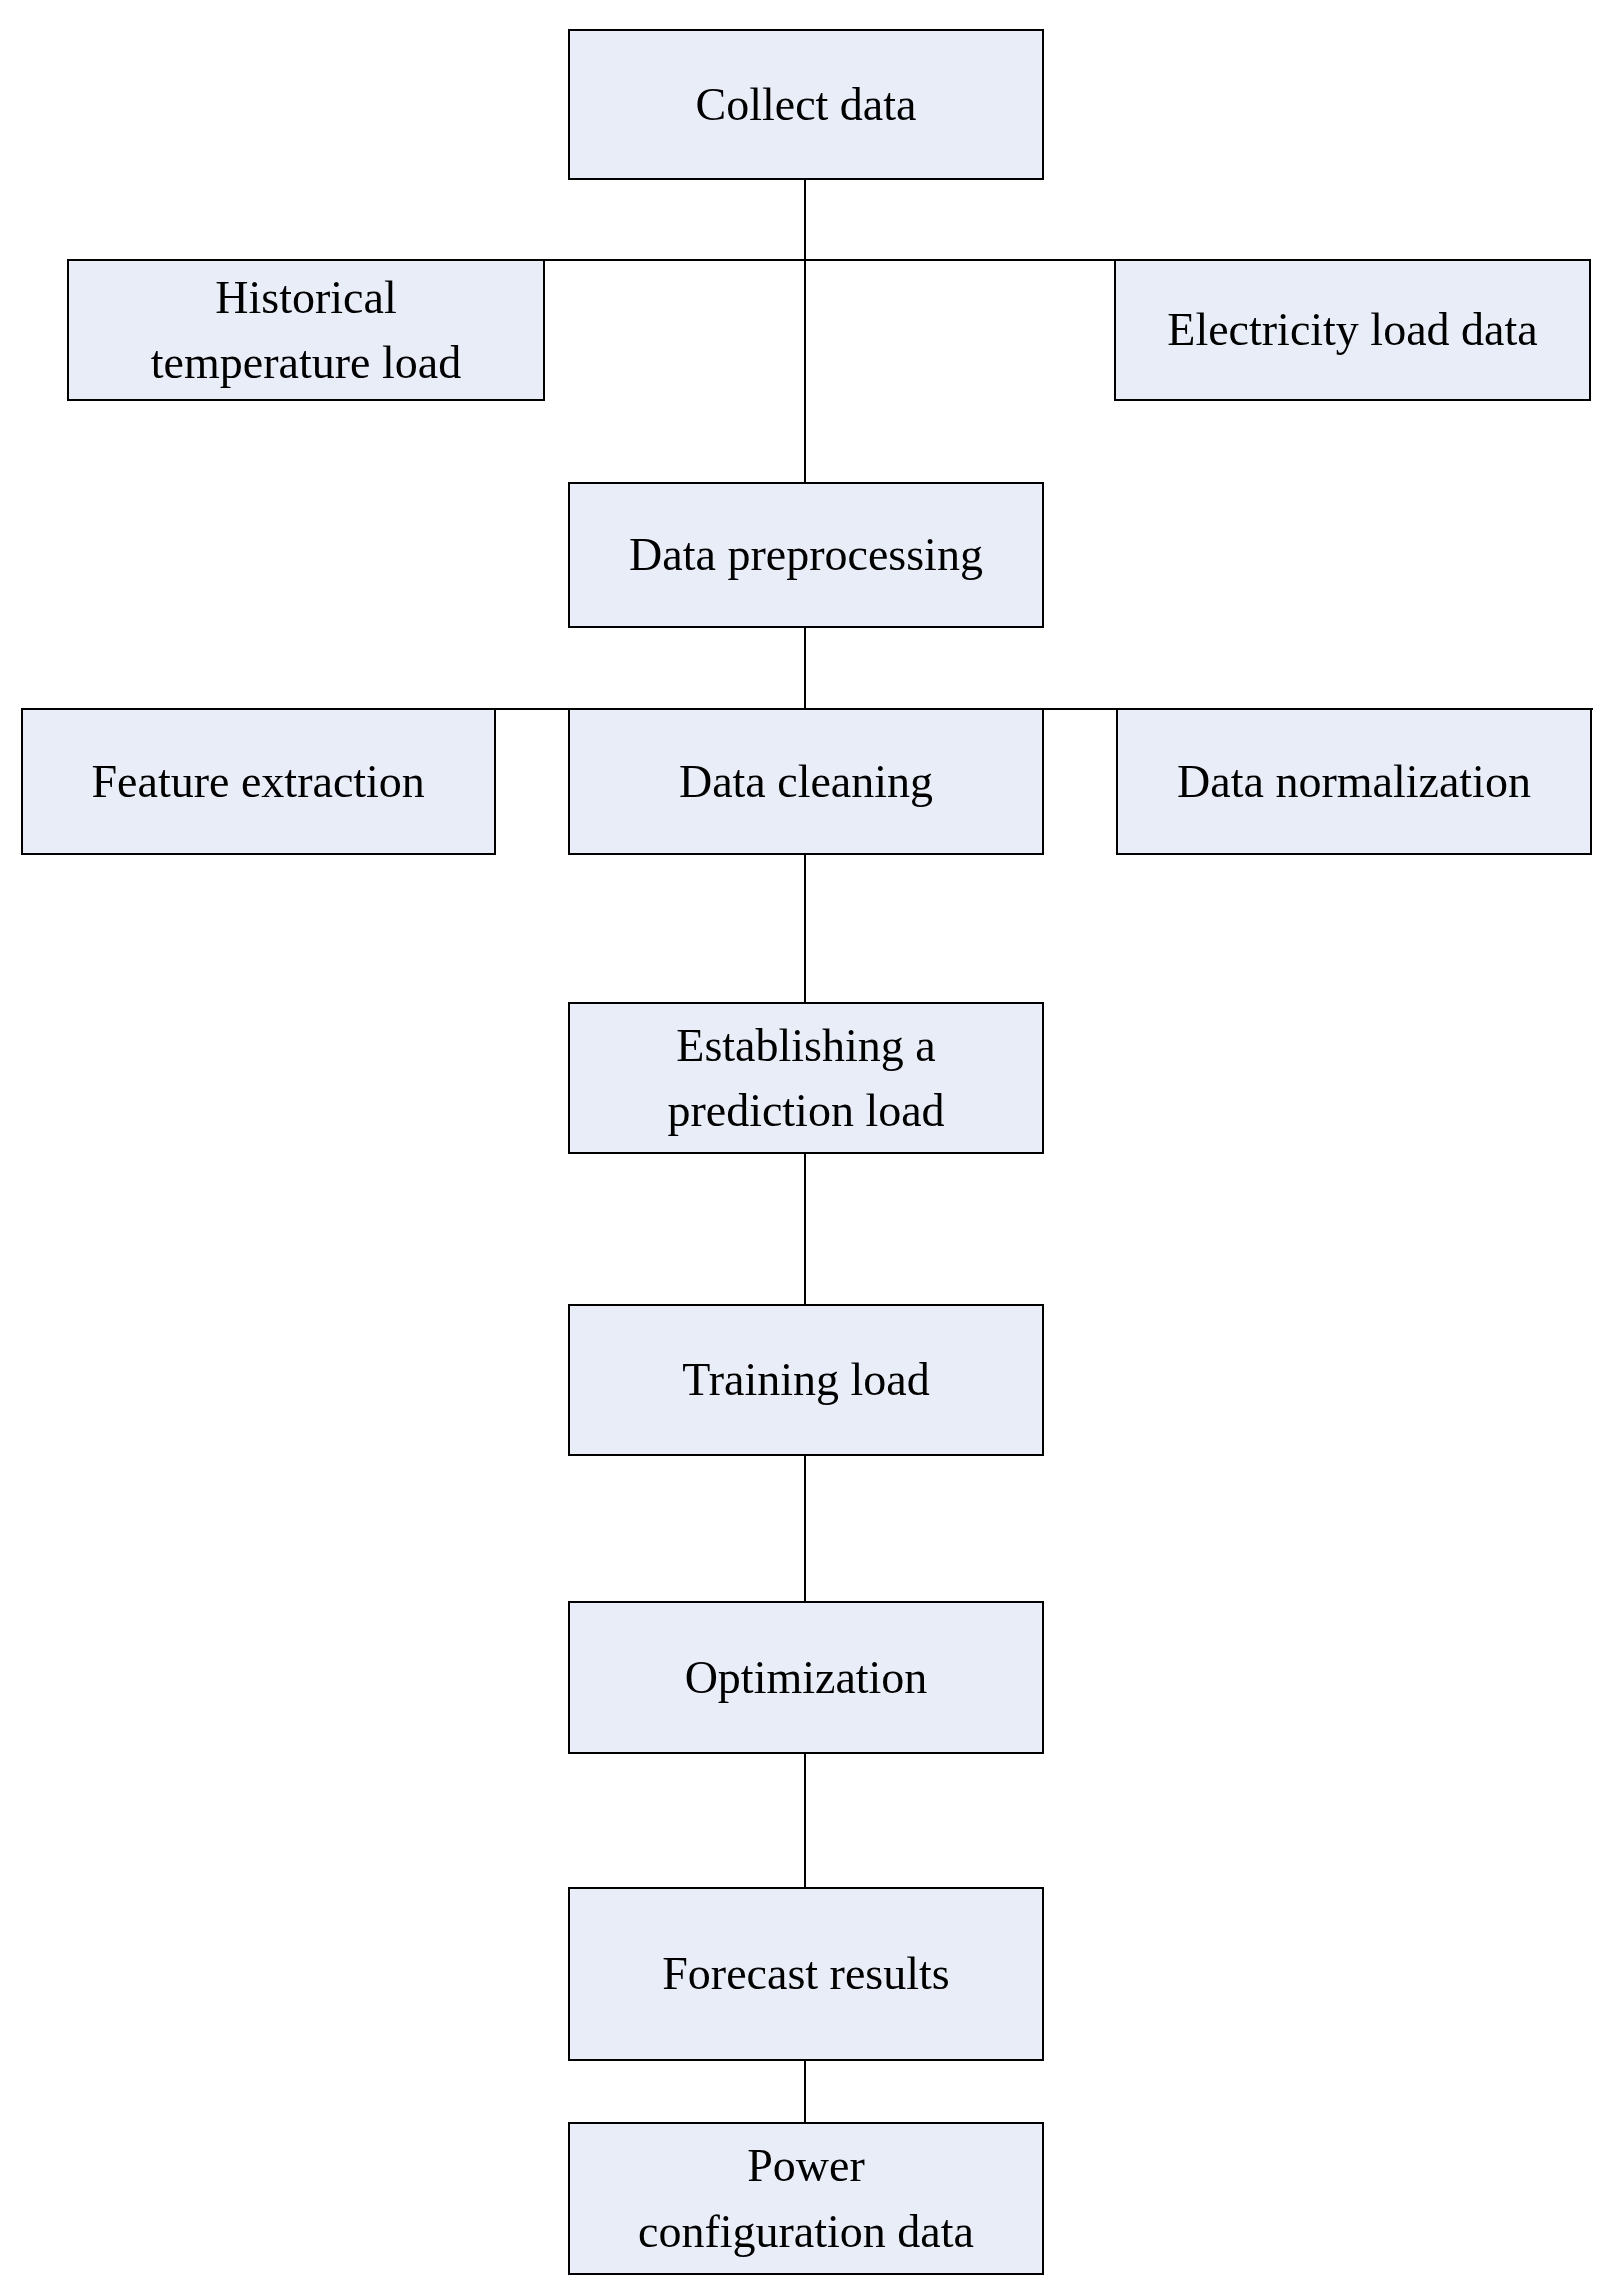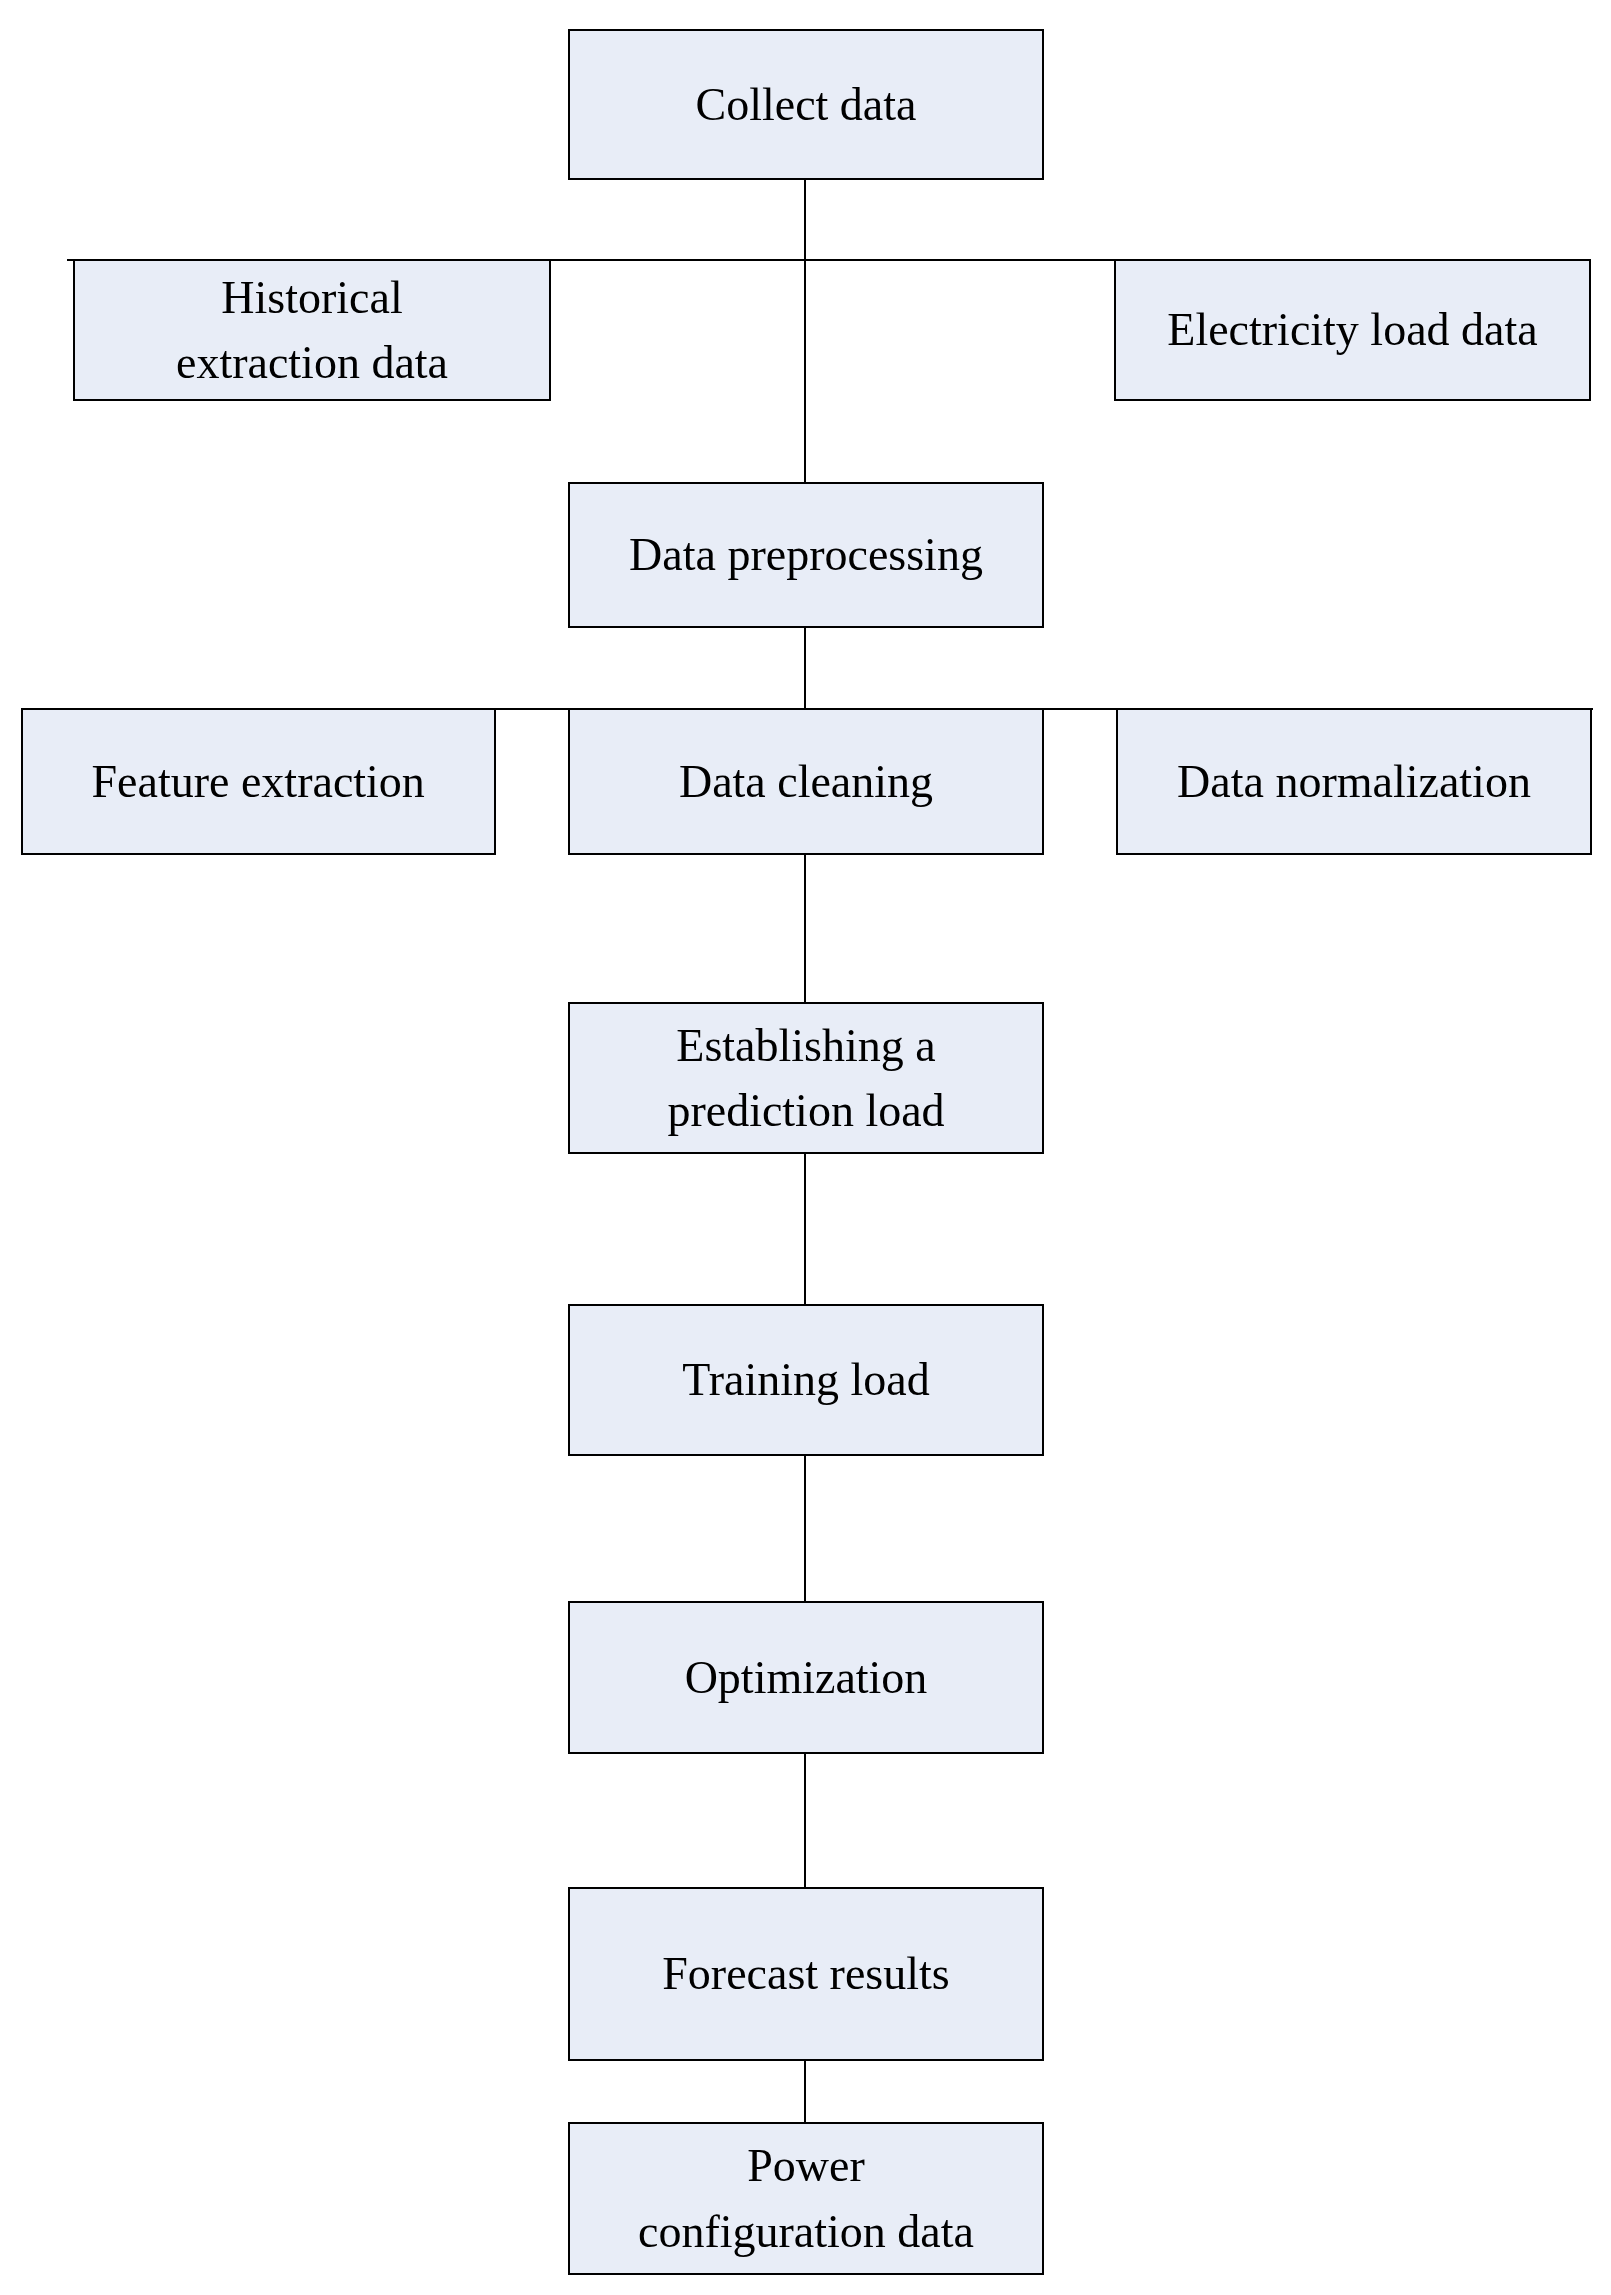--- a/index.html
+++ b/index.html
@@ -40,21 +40,21 @@
     font-size: 46px;
     line-height: 1.42;
   }
   .box span {
     display: block;
     white-space: nowrap;
   }
 
   
   #n-collect        { left: 568px;  top: 29px;   width: 476px; height: 151px; }
-  #n-historical     { left: 67px;   top: 259px;  width: 478px; height: 142px; margin-left: 6px; }
+  #n-historical     { left: 67px;   top: 259px;  width: 478px; height: 142px; }
   #n-electricity    { left: 1114px; top: 259px;  width: 477px; height: 142px; }
   #n-preprocessing  { left: 568px;  top: 482px;  width: 476px; height: 146px; }
   #n-feature        { left: 20.7px;   top: 708px;  width: 475px; height: 147px; }
   #n-cleaning       { left: 568px;  top: 708px;  width: 476px; height: 147px; }
   #n-normalization  { left: 1116px; top: 708px;  width: 476px; height: 147px; }
   #n-establishing   { left: 568px;  top: 1002px; width: 476px; height: 152px; }
   #n-training       { left: 568px;  top: 1304px; width: 476px; height: 152px; }
   #n-optimization   { left: 568px;  top: 1601px; width: 476px; height: 153px; }
   #n-forecast       { left: 568px;  top: 1887px; width: 476px; height: 174px; }
   #n-power          { left: 568px;  top: 2122px; width: 476px; height: 153px; }
@@ -72,21 +72,21 @@
   <div class="vline" id="c-spine"></div>
   <div class="hline" id="c-rail-1"></div>
   <div class="hline" id="c-rail-2"></div>
 
   <div class="box" id="n-collect">
     <span>Collect data</span>
   </div>
 
   <div class="box" id="n-historical">
     <span>Historical</span>
-    <span>extraction data</span>
+    <span>temperature load</span>
   </div>
 
   <div class="box" id="n-preprocessing">
     <span>Data preprocessing</span>
   </div>
 
   <div class="box" id="n-electricity">
     <span>Electricity load data</span>
   </div>
 

